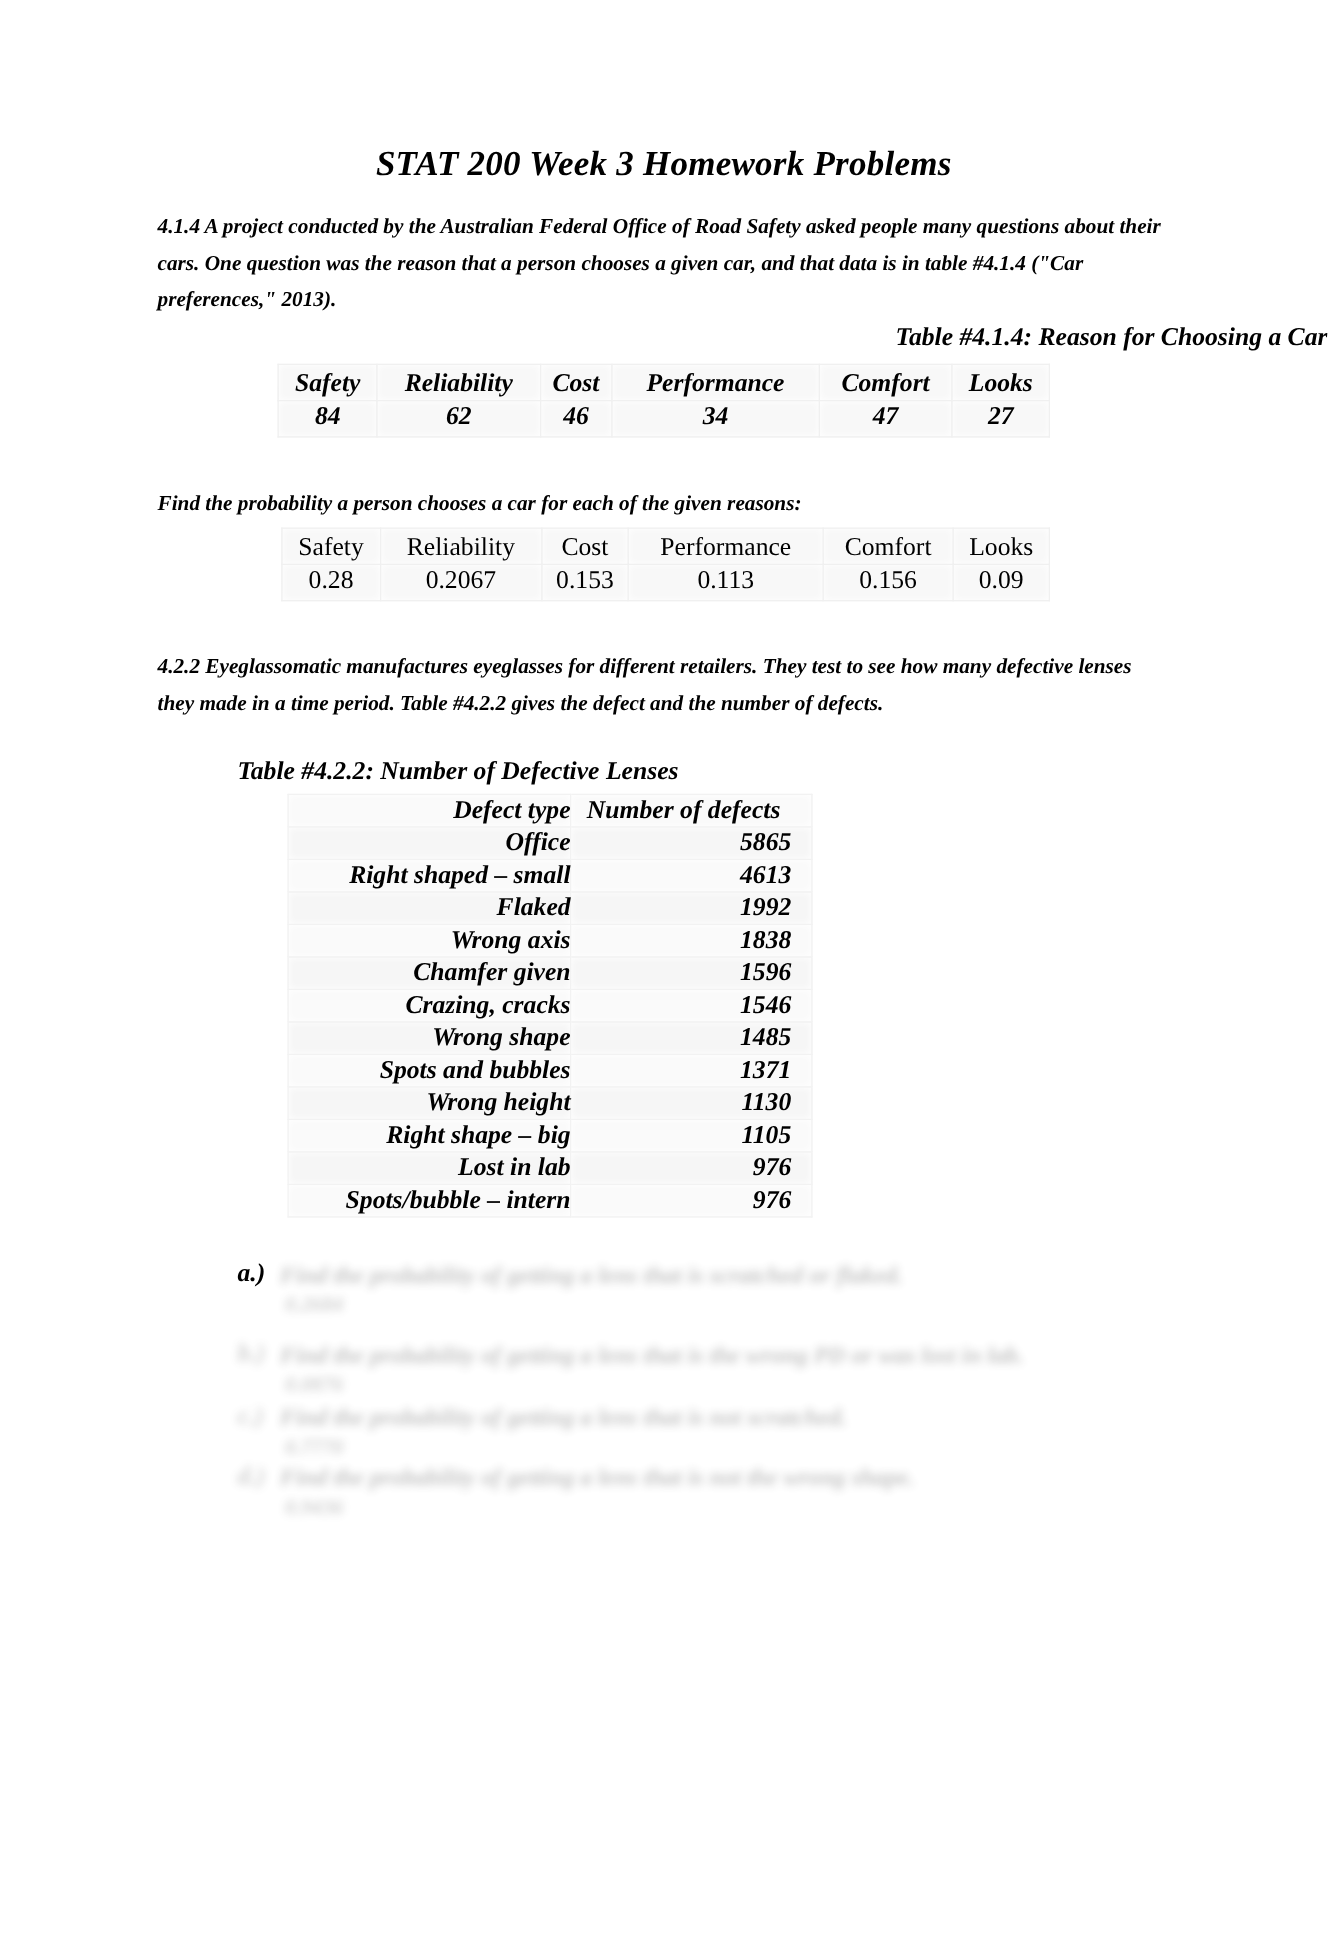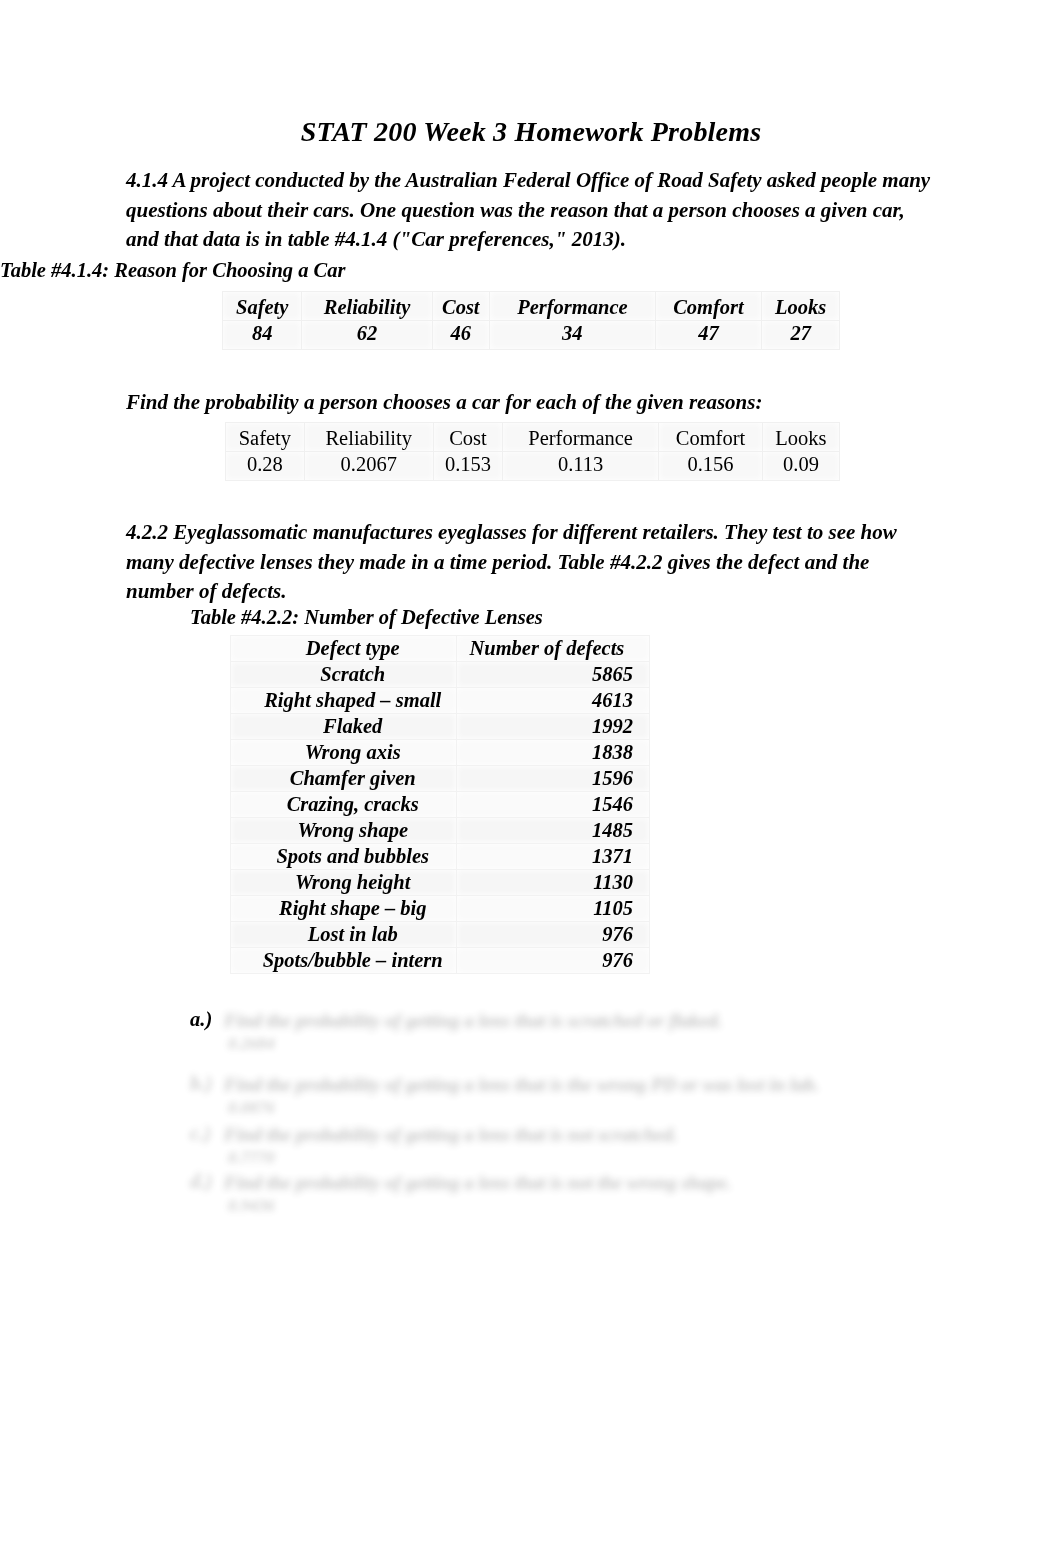--- a/index.html
+++ b/index.html
@@ -32,21 +32,21 @@
     text-align: center;
     font-size: 28px;
     font-weight: bold;
     font-style: italic;
     letter-spacing: 0.2px;
   }
 
   
   .para {
     position: absolute;
-    font-size: 21px;
+    font-size: 17px;
     font-weight: bold;
     font-style: italic;
     line-height: 29.5px;
     text-align: left;
   }
   #para-414 {
     left: 126px;
     top: 166px;
     width: 806px;
   }
@@ -65,21 +65,21 @@
   .tbl-caption {
     position: absolute;
     font-size: 20.5px;
     font-weight: bold;
     font-style: italic;
   }
   #cap-414 {
     left: 0;
     top: 259px;
     width: 1062px;
-    text-align: left;
+    text-align: right;
   }
   #cap-422 {
     left: 190px;
     top: 606px;
     text-align: left;
   }
 
   
   .faint-table {
     position: absolute;
@@ -137,21 +137,21 @@
   #table-422 td {
     font-size: 20.5px;
     font-weight: bold;
     font-style: italic;
     height: 25px;
     line-height: 25px;
     border: 1px solid #f2f2f2;
     background: #f8f8f8;
   }
   #table-422 td.defect {
-    text-align: center;
+    text-align: right;
     padding-left: 18px;
     width: 225px;
   }
   #table-422 td.count {
     text-align: right;
     padding-right: 16px;
     width: 195px;
   }
   #table-422 tr.hdr td.count {
     text-align: left;
@@ -272,21 +272,21 @@
 
   <div class="tbl-caption" id="cap-422">Table #4.2.2: Number of Defective Lenses</div>
 
   <table class="faint-table" id="table-422">
     <tbody>
       <tr class="hdr">
         <td class="defect">Defect type</td>
         <td class="count">Number of defects</td>
       </tr>
       <tr>
-        <td class="defect">Scratch</td>
+        <td class="defect">Office</td>
         <td class="count">5865</td>
       </tr>
       <tr>
         <td class="defect">Right shaped – small</td>
         <td class="count">4613</td>
       </tr>
       <tr>
         <td class="defect">Flaked</td>
         <td class="count">1992</td>
       </tr>

